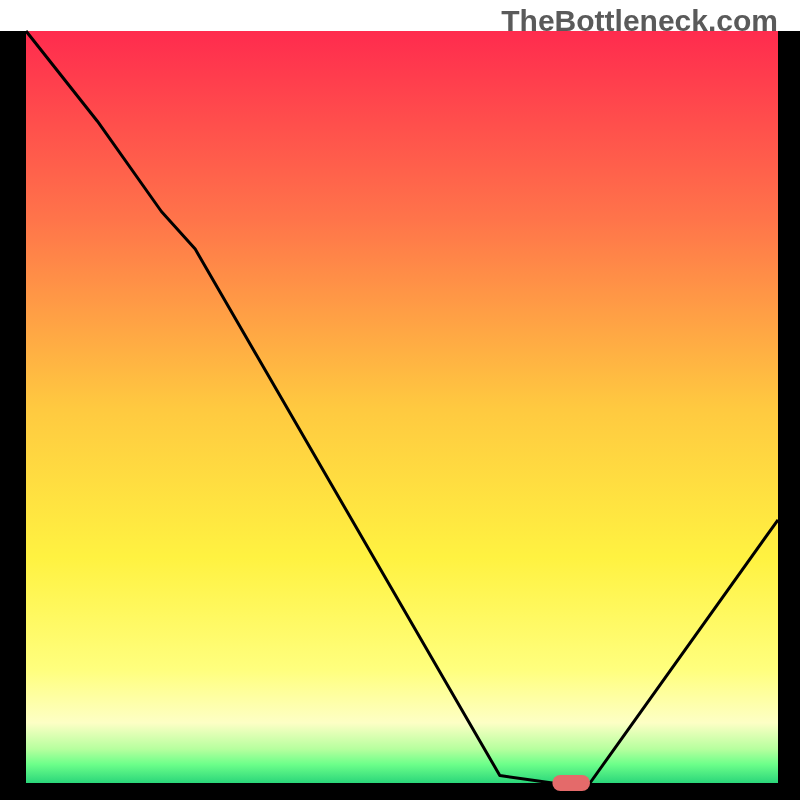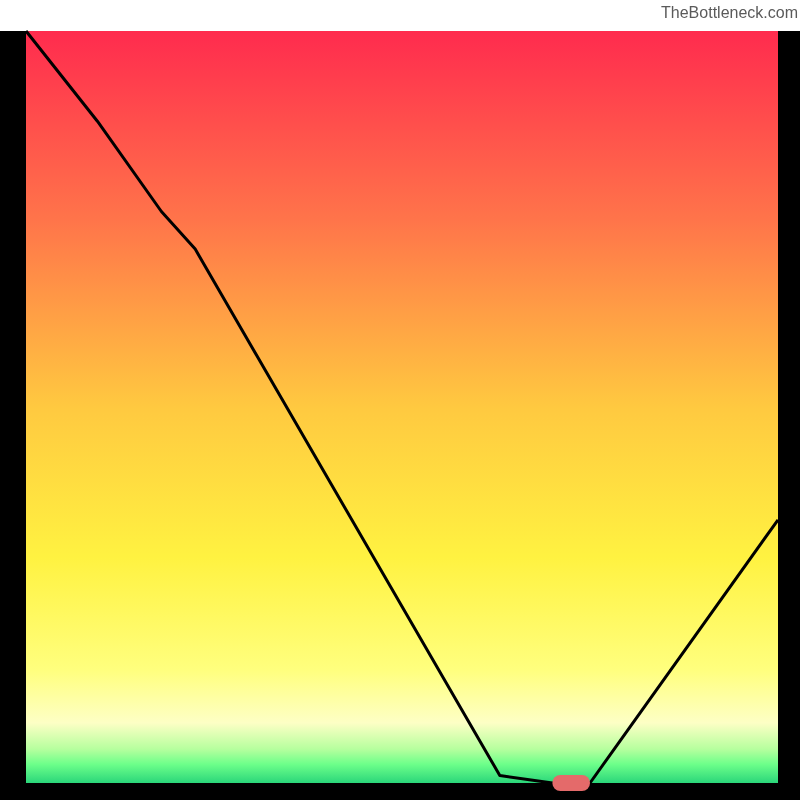--- a/index.html
+++ b/index.html
@@ -9,24 +9,24 @@
     font-family: Arial, sans-serif;
   }
   .container {
     width: 800px;
     height: 800px;
     position: relative;
   }
   .watermark {
     position: absolute;
     top: 4px;
-    right: 2px;
-    font-size: 16px;
+    right: 22px;
+    font-size: 30px;
     color: #5a5a5a;
-    font-weight: normal;
+    font-weight: bold;
   }
   svg {
     display: block;
   }
 </style>
 </head>
 <body>
 
 <div class="container">
   <div class="watermark">TheBottleneck.com</div>

